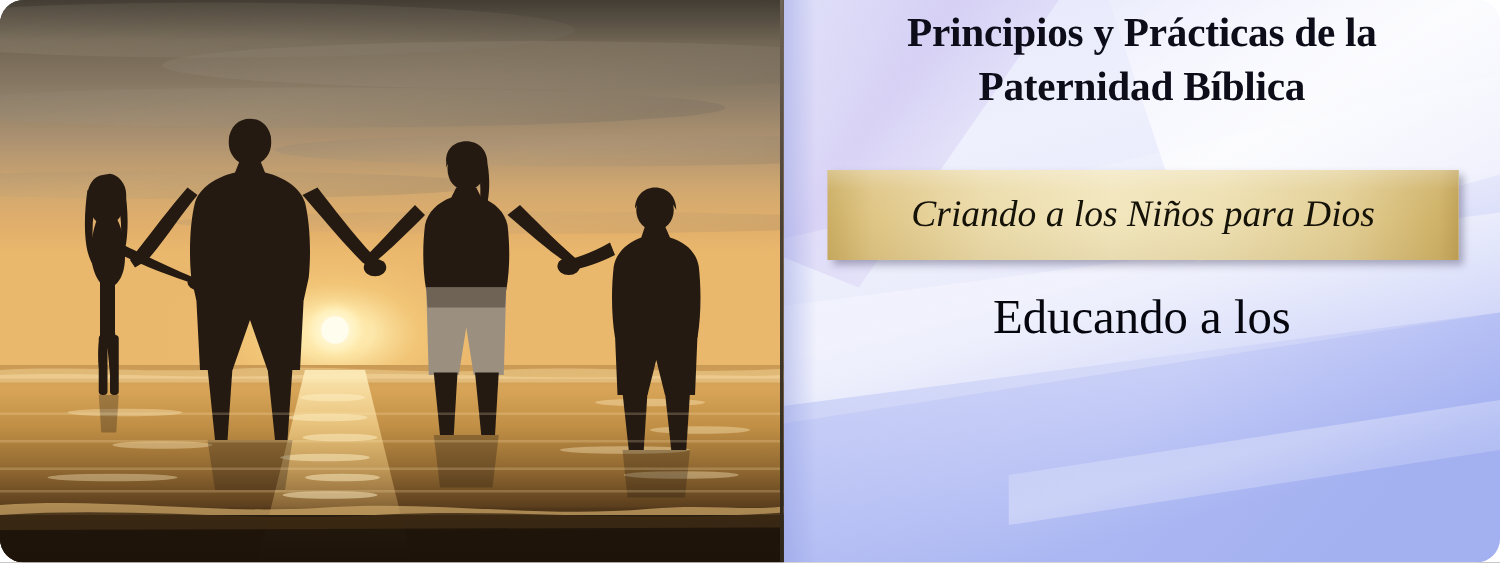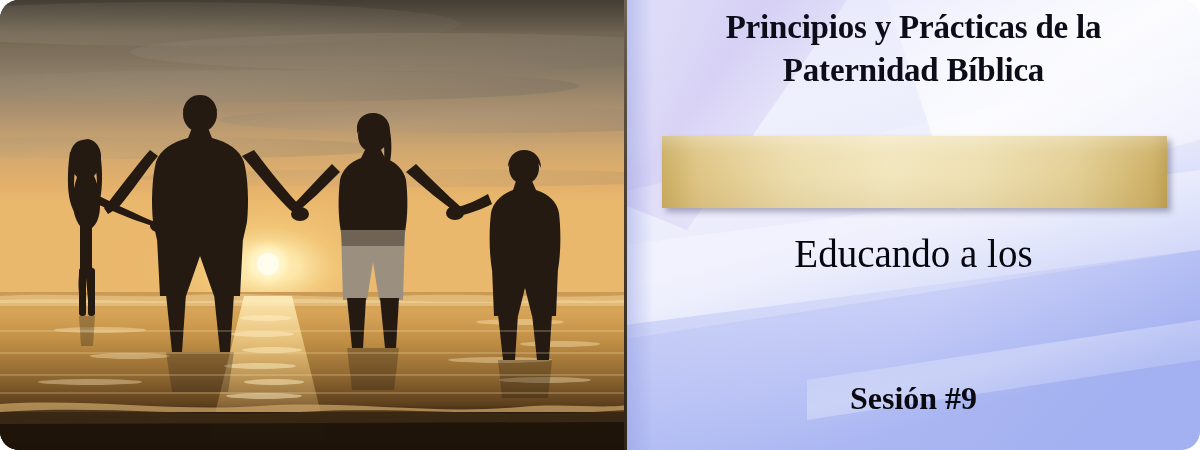--- a/index.html
+++ b/index.html
@@ -452,24 +452,24 @@
 
     <div class="panel-content">
 
       <div id="title-block">
         <span id="title-line-1">Principios y Prácticas de la</span>
         <span id="title-line-2">Paternidad Bíblica</span>
       </div>
 
       <div id="gold-banner">
         <div id="gold-banner-inner"></div>
+        <span id="banner-text">Criando a los Niños para Dios</span>
       </div>
 
       <div id="main-heading">
         <span id="heading-line-1">Educando a los</span>
       </div>
 
-      <div id="session-label">Sesión #9</div>
 
     </div>
   </div>
 
 </div>
 
 </body></html>

